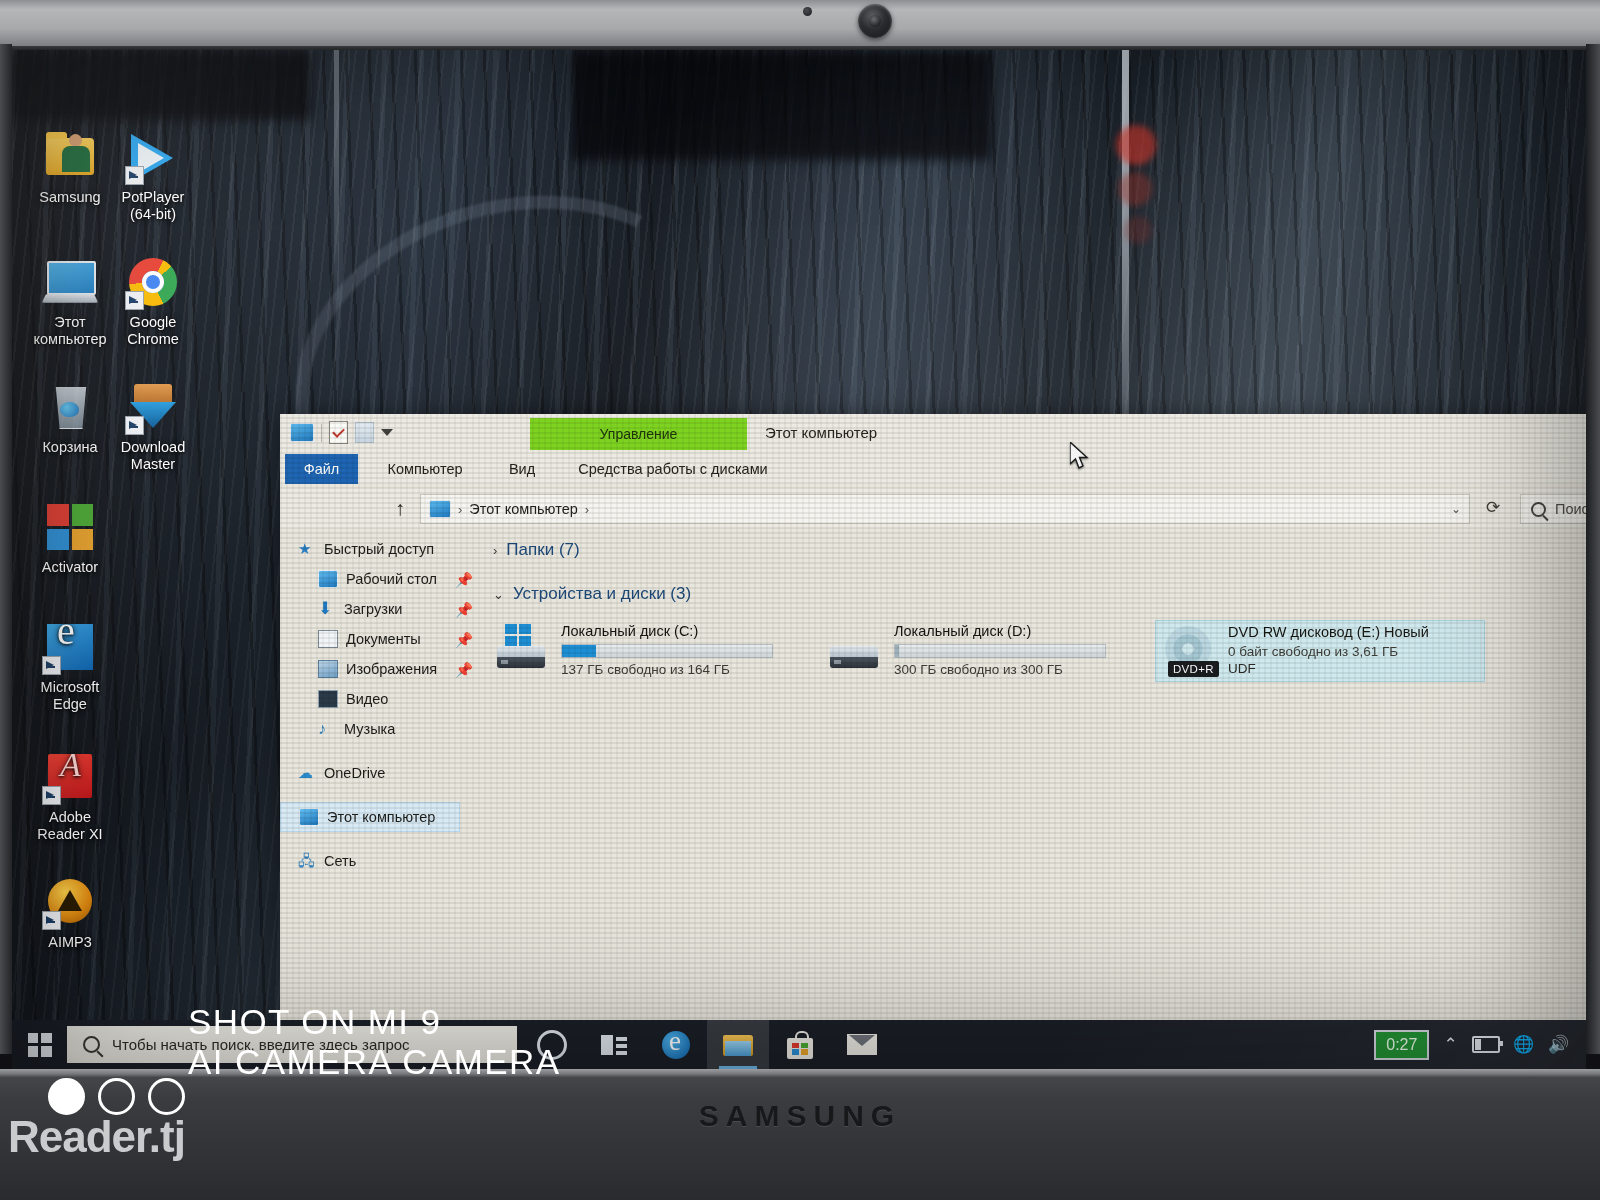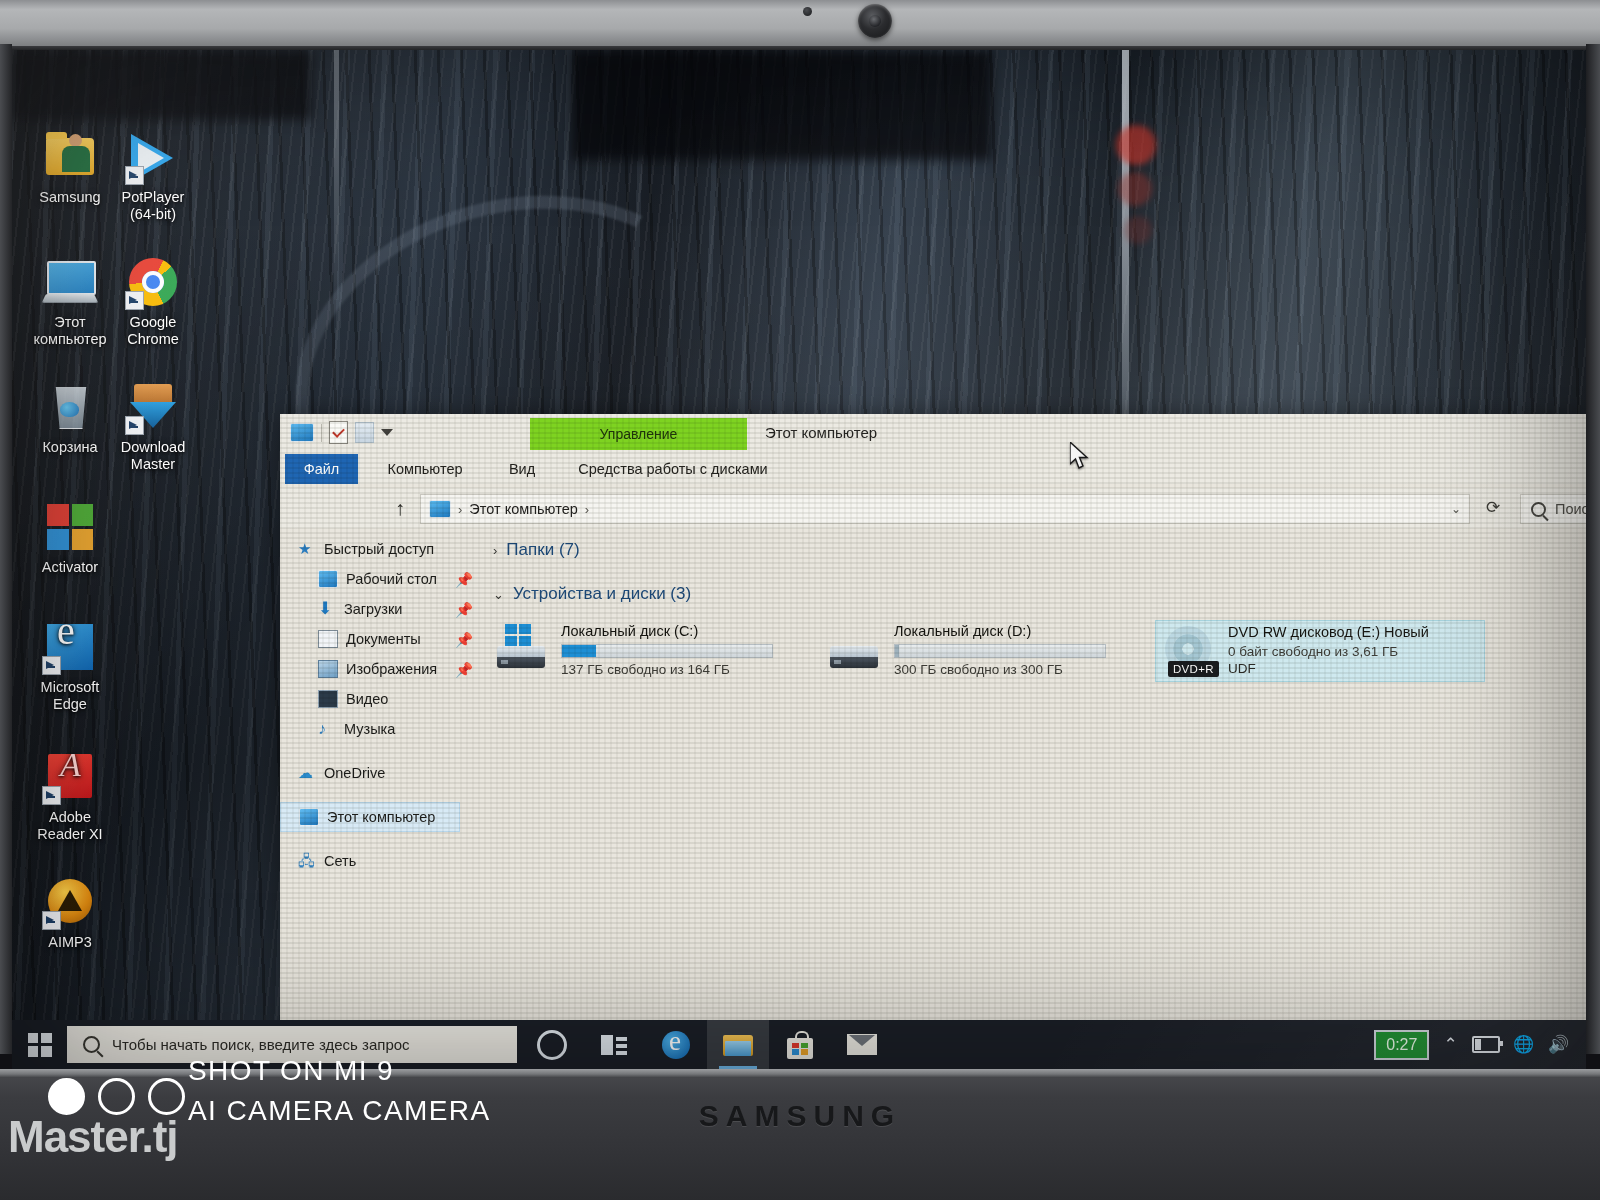--- a/index.html
+++ b/index.html
@@ -239,21 +239,21 @@
   .batt:after{content:"";position:absolute;right:-5px;top:3px;width:3px;height:5px;background:#e3e8ee;}
   .batt i{position:absolute;left:1px;top:1px;bottom:1px;width:6px;background:#e3e8ee;}
 
   
   .glare{position:absolute;inset:0;pointer-events:none;z-index:70;
     background:linear-gradient(118deg, rgba(255,255,255,.10) 0%, rgba(255,255,255,0) 26%, rgba(255,255,255,0) 72%, rgba(255,255,255,.06) 100%);}
   .vignette{position:absolute;inset:0;pointer-events:none;z-index:71;
     box-shadow:inset 0 0 160px rgba(0,0,0,.45);}
 
   .watermark{position:absolute;z-index:90;color:#fff;font-family:"Liberation Sans",sans-serif;}
-  .wm-shot{left:188px;top:1051px;font-size:28px;letter-spacing:1.4px;line-height:40px;}
+  .wm-shot{left:188px;top:1002px;font-size:35px;letter-spacing:1.4px;line-height:40px;}
   .wm-dots{position:absolute;left:48px;top:1078px;display:flex;gap:13px;align-items:center;z-index:90;}
   .wm-dots i{width:31px;height:31px;border-radius:50%;border:3px solid #fff;display:block;}
   .wm-dots i.fill{background:#fff;}
   .somon{position:absolute;left:8px;top:1112px;z-index:91;font-size:44px;font-weight:700;color:#c9cbcc;letter-spacing:-1px;}
 </style>
 </head>
 <body>
 
 <div id="stage">
 
@@ -602,15 +602,15 @@
 
   <div class="wm-dots">
       <i class="fill"></i>
       <i></i>
       <i></i>
     </div>
   <div class="watermark wm-shot">
     <div>SHOT ON MI 9</div>
     <div>AI CAMERA CAMERA</div>
   </div>
-  <div class="somon">Master.tj</div>
+  <div class="somon">Reader.tj</div>
 
 </div>
 
 </body></html>

